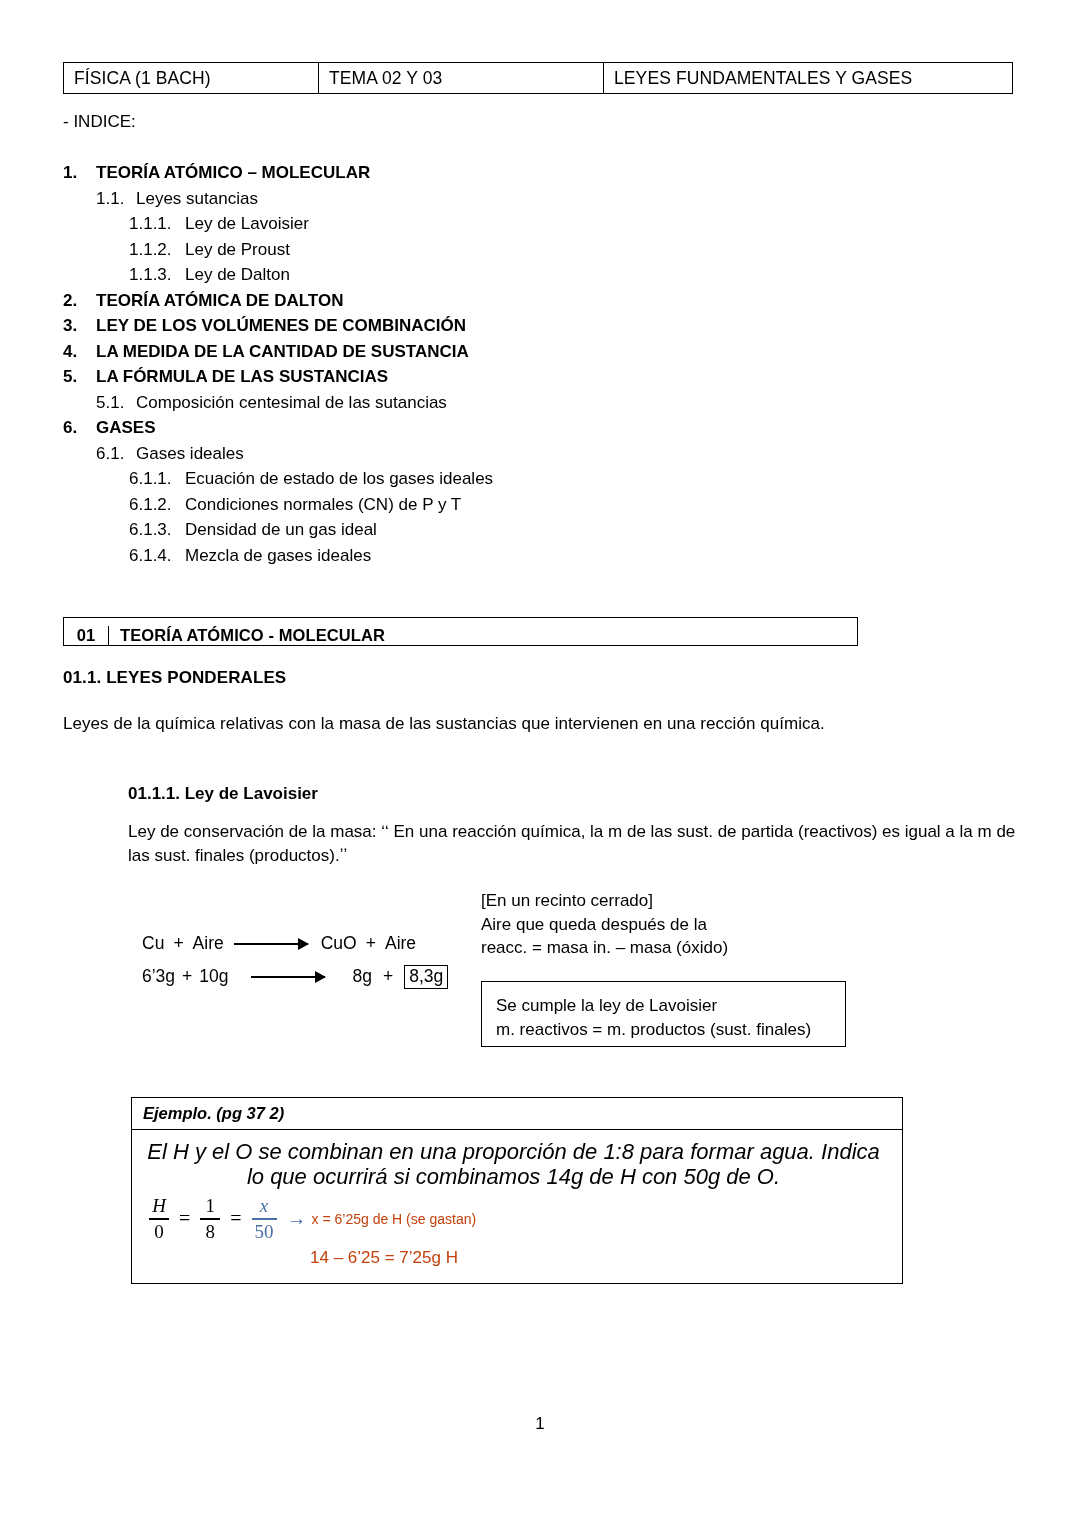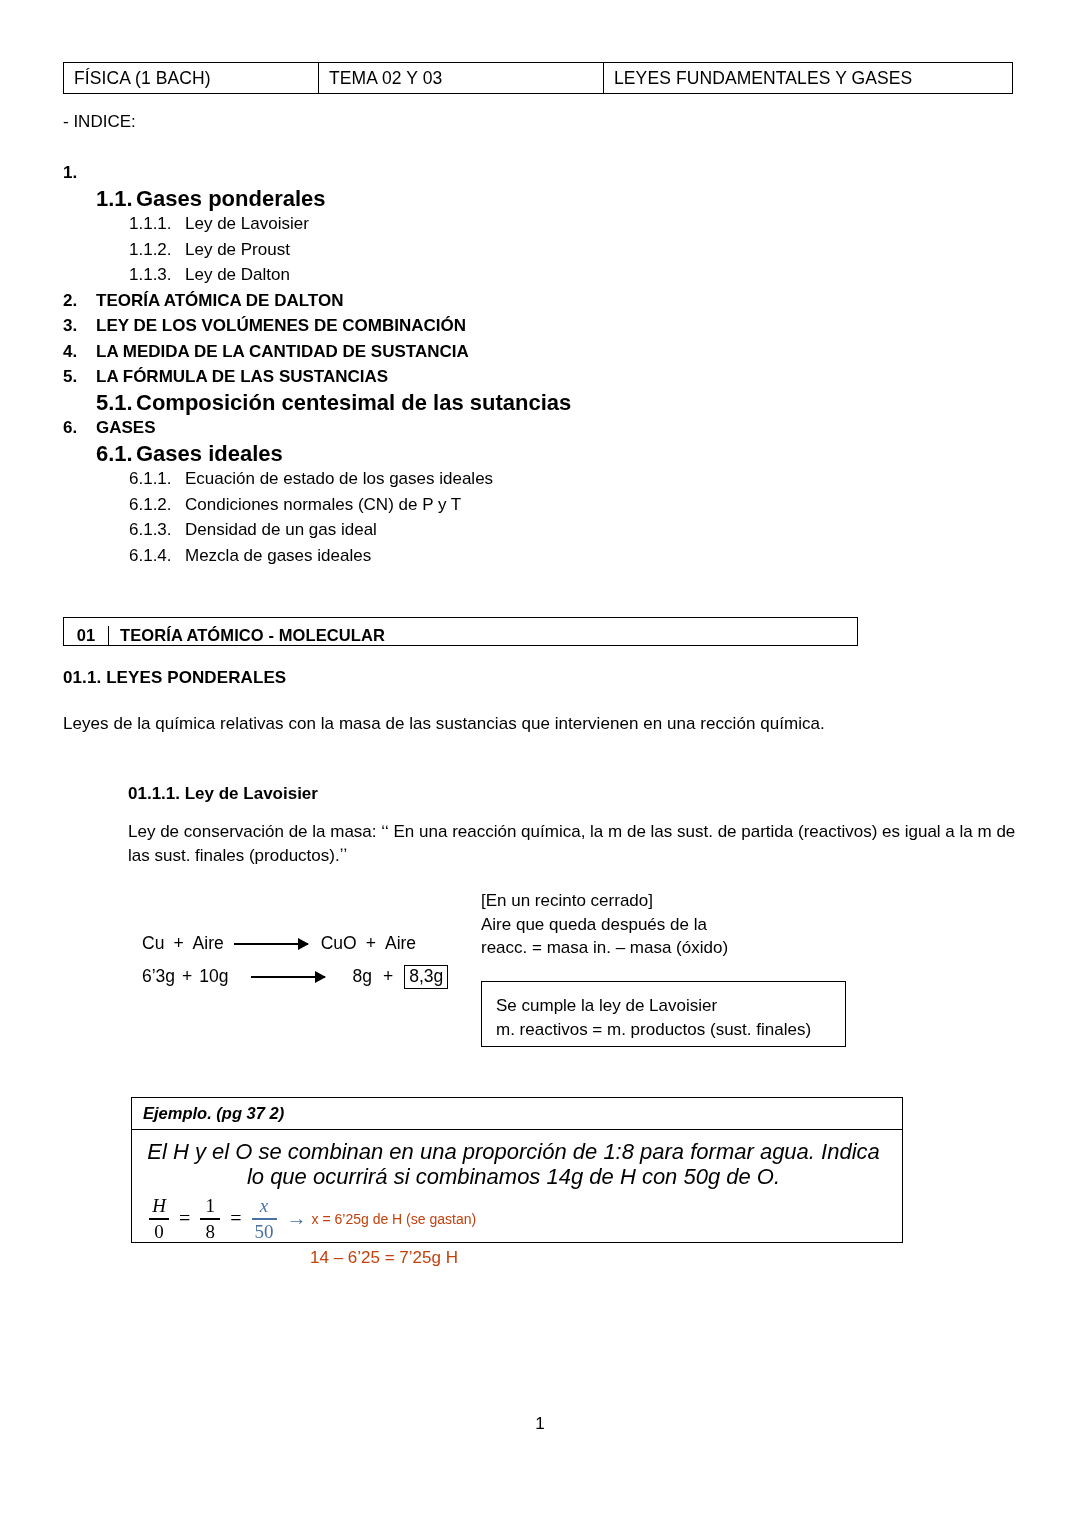--- a/index.html
+++ b/index.html
@@ -63,21 +63,21 @@
     width: 700px;
   }
   .idx-row {
     display: flex;
     align-items: baseline;
     line-height: 25.5px;
     white-space: nowrap;
   }
   .idx-l1 { font-weight: bold; font-size: 17px; }
   .idx-l1 .num { width: 33px; flex: 0 0 33px; }
-  .idx-l2 { font-weight: bold; font-size: 22px; padding-left: 33px; }
+  .idx-l2 { font-weight: normal; font-size: 17px; padding-left: 33px; }
   .idx-l2 .num { width: 40px; flex: 0 0 40px; }
   .idx-l3 { font-weight: normal; font-size: 17px; padding-left: 66px; }
   .idx-l3 .num { width: 56px; flex: 0 0 56px; }
 
   
   .section-banner {
     position: absolute;
     left: 63px;
     top: 617px;
     width: 795px;
@@ -200,21 +200,21 @@
     line-height: 23.5px;
     white-space: nowrap;
   }
 
   
   .example-box {
     position: absolute;
     left: 131px;
     top: 1097px;
     width: 772px;
-    height: 146px;
+    height: 187px;
     border: 1.3px solid #000;
     box-sizing: border-box;
   }
   .ex-header {
     height: 31px;
     border-bottom: 1.3px solid #000;
     display: flex;
     align-items: center;
     padding-left: 11px;
     font-weight: bold;
@@ -301,24 +301,25 @@
     <div class="header-cell hc-1">FÍSICA (1 BACH)</div>
     <div class="header-cell hc-2">TEMA 02 Y 03</div>
     <div class="header-cell hc-3">LEYES FUNDAMENTALES Y GASES</div>
   </div>
 
   <div class="indice-label">- INDICE:</div>
 
   <div class="index">
     <div class="idx-row idx-l1">
       <span class="num">1.</span>
+      <span>TEORÍA ATÓMICO – MOLECULAR</span>
     </div>
     <div class="idx-row idx-l2">
       <span class="num">1.1.</span>
-      <span>Gases ponderales</span>
+      <span>Leyes sutancias</span>
     </div>
     <div class="idx-row idx-l3">
       <span class="num">1.1.1.</span>
       <span>Ley de Lavoisier</span>
     </div>
     <div class="idx-row idx-l3">
       <span class="num">1.1.2.</span>
       <span>Ley de Proust</span>
     </div>
     <div class="idx-row idx-l3">

